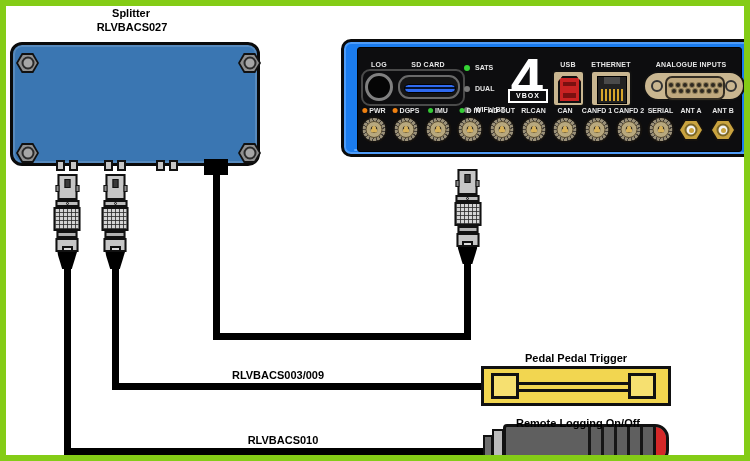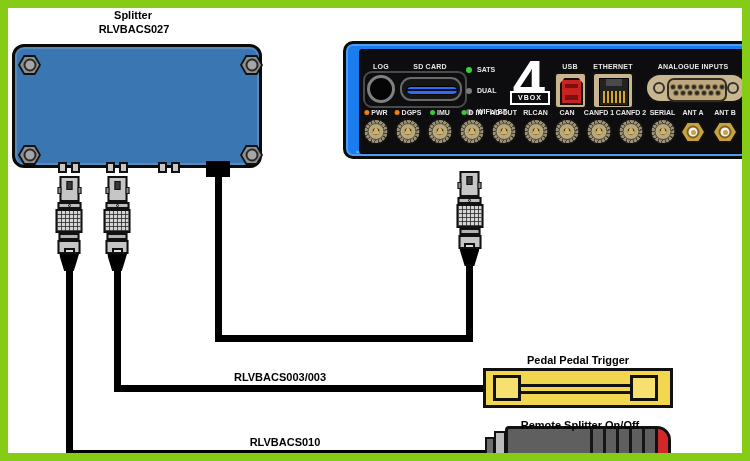--- a/index.html
+++ b/index.html
@@ -1,18 +1,18 @@
 <!DOCTYPE html>
 <html><head>
 <meta charset="utf-8">
 <style>
   * { margin:0; padding:0; box-sizing:border-box; }
   body { background:#fff; font-family:"Liberation Sans", sans-serif; }
   .canvas { position:relative; width:750px; height:461px; background:#fff;
-            border:8px solid #84cc16; overflow:hidden; }
+            border:6px solid #84cc16; overflow:hidden; }
 
   
   .dlabel { position:absolute; font-size:11px; font-weight:bold; color:#000;
             white-space:nowrap; transform:translateX(-50%); z-index:6; }
 
   
   .cable { position:absolute; background:#000; z-index:1; }
 
   
   .splitter { position:absolute; left:4px; top:36px; width:250px; height:124px;
@@ -383,31 +383,31 @@
       </div>
       <div class="sma" style="left:365px; top:71px;">
         <div class="sma-in"></div>
           <div class="sma-ring">
             <div class="sma-dot"></div>
           </div>
       </div>
     </div>
   </div>
 
-  <div class="dlabel" style="left:272px; top:363px;">RLVBACS003/003</div>
+  <div class="dlabel" style="left:272px; top:363px;">RLVBACS003/009</div>
   <div class="dlabel" style="left:277px; top:428px;">RLVBACS010</div>
 
   <div class="dlabel" style="left:570px; top:346px;">Pedal Pedal Trigger</div>
   <div class="brake">
     <div class="bpad" style="left:7px;"></div>
     <div class="bpad" style="left:144px;"></div>
     <div class="bbar"></div>
   </div>
 
-  <div class="dlabel" style="left:572px; top:411px;">Remote Splitter On/Off</div>
+  <div class="dlabel" style="left:572px; top:411px;">Remote Logging On/Off</div>
   <div class="remote-ring1"></div>
   <div class="remote-ring2"></div>
   <div class="remote-body">
     <div class="remote-ridges"></div>
     <div class="remote-cap"></div>
   </div>
 
 </div>
 
 </body></html>

